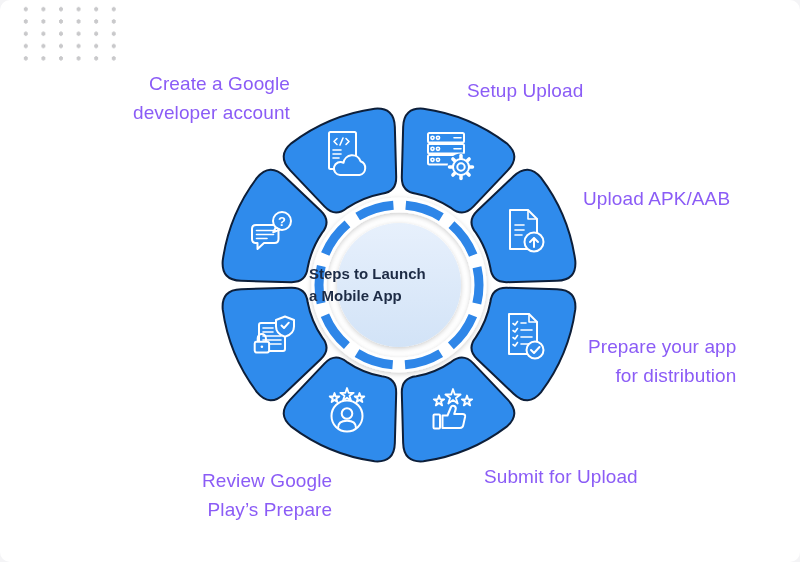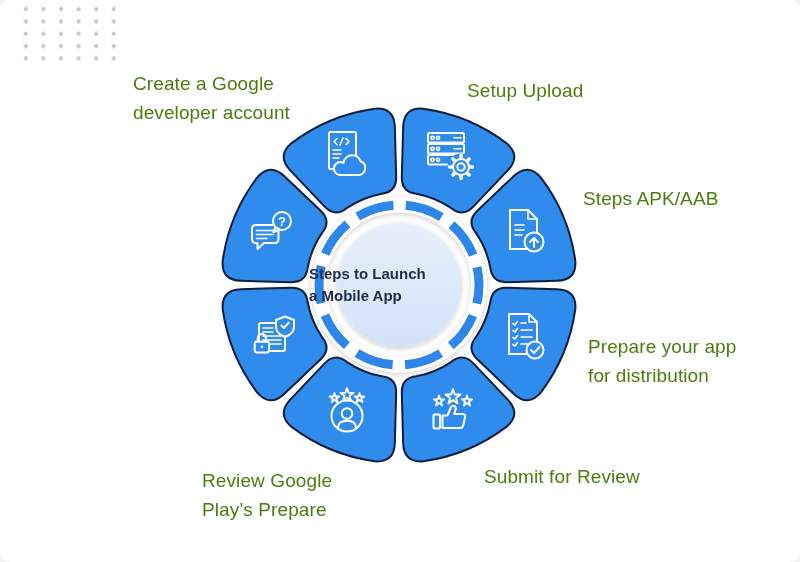--- a/index.html
+++ b/index.html
@@ -13,22 +13,22 @@
     background-size:17.6px 12.3px;
   }
   svg.flower{position:absolute;left:0;top:0;}
   .petal{fill:#2F8BEC;stroke:#0D1F3A;stroke-width:2;}
   .st{stroke:#ffffff;stroke-width:2;fill:none;stroke-linecap:round;stroke-linejoin:round;}
   .thin{stroke-width:1.6;}
   .fb{fill:#2F8BEC;}
   .star{fill:#2F8BEC;stroke:#ffffff;stroke-width:1.8;stroke-linejoin:round;}
   .qmark{fill:#ffffff;font:700 13px "Liberation Sans",sans-serif;text-anchor:middle;}
   .lbl{
-    position:absolute;font-size:19px;line-height:29px;color:#4d7c0f;
-    white-space:pre-line;letter-spacing:0.1px;
+    position:absolute;font-size:19px;line-height:29px;color:#8b5cf6;
+    white-space:pre-line;letter-spacing:0.1px;text-align:right;
   }
   .lbl-0{left:133px;top:69px}
   .lbl-1{left:467px;top:76px}
   .lbl-2{left:583px;top:184px}
   .lbl-3{left:588px;top:332px}
   .lbl-4{left:484px;top:462px}
   .lbl-5{left:202px;top:466px}
   .lbl-6{left:50px;top:353px}
   .lbl-7{left:22px;top:209px}
   .center-title{
@@ -177,20 +177,20 @@
       <text class="qmark" x="10" y="-7.5">?</text>
     </g>
   </svg>
 
   <div class="center-title">Steps to Launch
 a Mobile App</div>
 
   <div class="lbl lbl-0">Create a Google
 developer account</div>
   <div class="lbl lbl-1">Setup Upload</div>
-  <div class="lbl lbl-2">Steps APK/AAB</div>
+  <div class="lbl lbl-2">Upload APK/AAB</div>
   <div class="lbl lbl-3">Prepare your app
 for distribution</div>
-  <div class="lbl lbl-4">Submit for Review</div>
+  <div class="lbl lbl-4">Submit for Upload</div>
   <div class="lbl lbl-5">Review Google
 Play’s Prepare</div>
 
 </div>
 
 </body></html>

